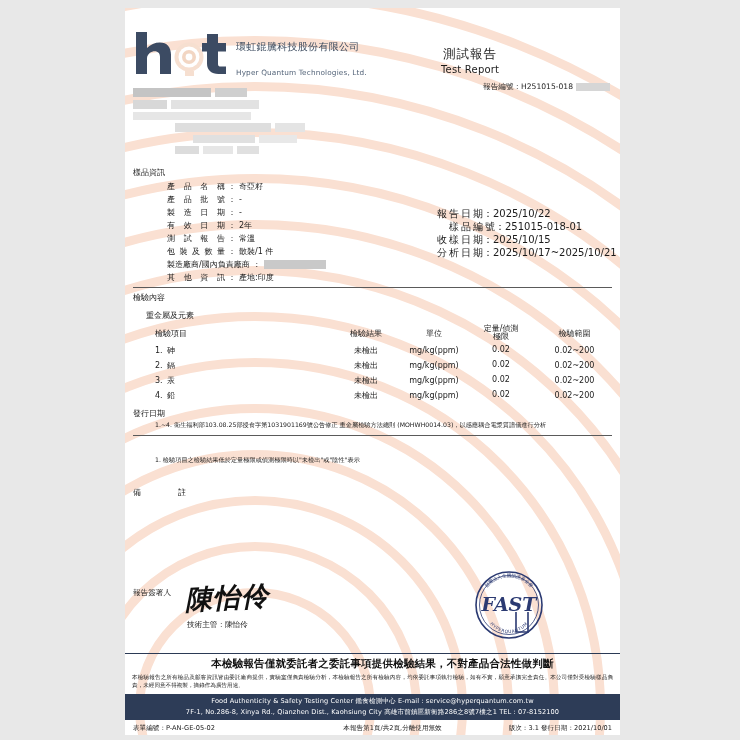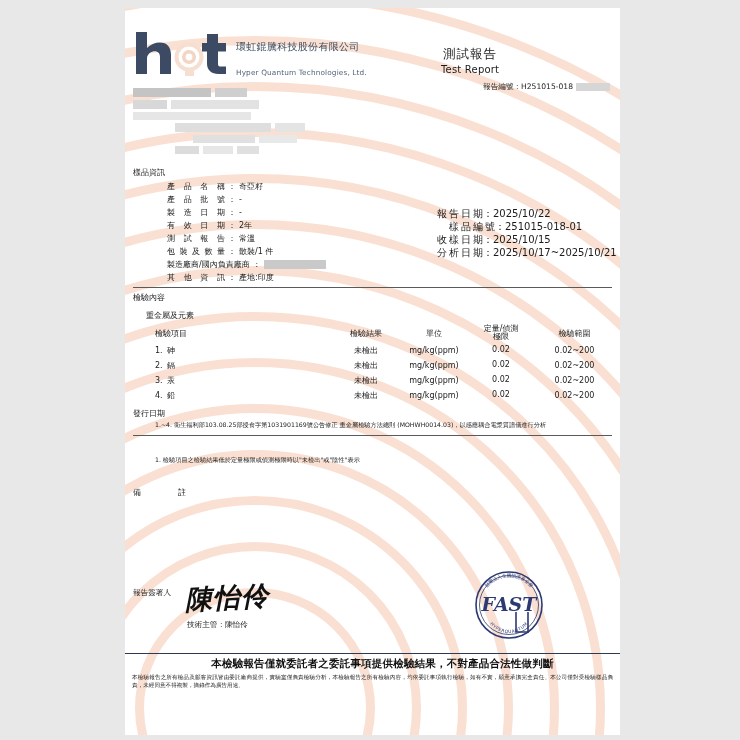--- a/index.html
+++ b/index.html
@@ -270,15 +270,24 @@
       <textPath href="#sealBot" startOffset="50%" text-anchor="middle">HYPERQUANTUM</textPath>
     </text>
     <text x="39" y="43" font-size="19" font-weight="700" font-style="italic" fill="#2b3a72" text-anchor="middle" font-family="DejaVu Serif, serif">FAST</text>
     <path d="M46 44 v20 h12 v-20" fill="none" stroke="#2b3a72" stroke-width="1.6"></path>
   </svg>
 
   <hr class="foot-rule" style="top:645px;">
   <div class="foot-head">本檢驗報告僅就委託者之委託事項提供檢驗結果，不對產品合法性做判斷</div>
   <div class="foot-fine" style="top:665px;">本檢驗報告之所有檢品及顧客資訊皆由委託廠商提供，實驗室僅負責檢驗分析，本檢驗報告之所有檢驗內容，均依委託事項執行檢驗，如有不實，願意承擔完全責任。本公司僅對受檢驗樣品負責，未經同意不得複製，摘錄作為廣告用途。</div>
 
-
+  <div class="foot-bar">
+    <div>Food Authenticity &amp; Safety Testing Center 鑑食檢測中心  E-mail：service@hyperquantum.com.tw</div>
+    <div>7F-1, No.286-8, Xinya Rd., Qianzhen Dist., Kaohsiung City  高雄市前鎮區新衙路286之8號7樓之1  TEL：07-8152100</div>
+  </div>
+
+  <div class="bottom-row">
+    <div class="b1">表單編號：P-AN-GE-05-02</div>
+    <div class="b2">本報告第1頁/共2頁,分離使用無效</div>
+    <div class="b3">版次：3.1 發行日期：2021/10/01</div>
+  </div>
 
 </div>
 
 </body></html>

